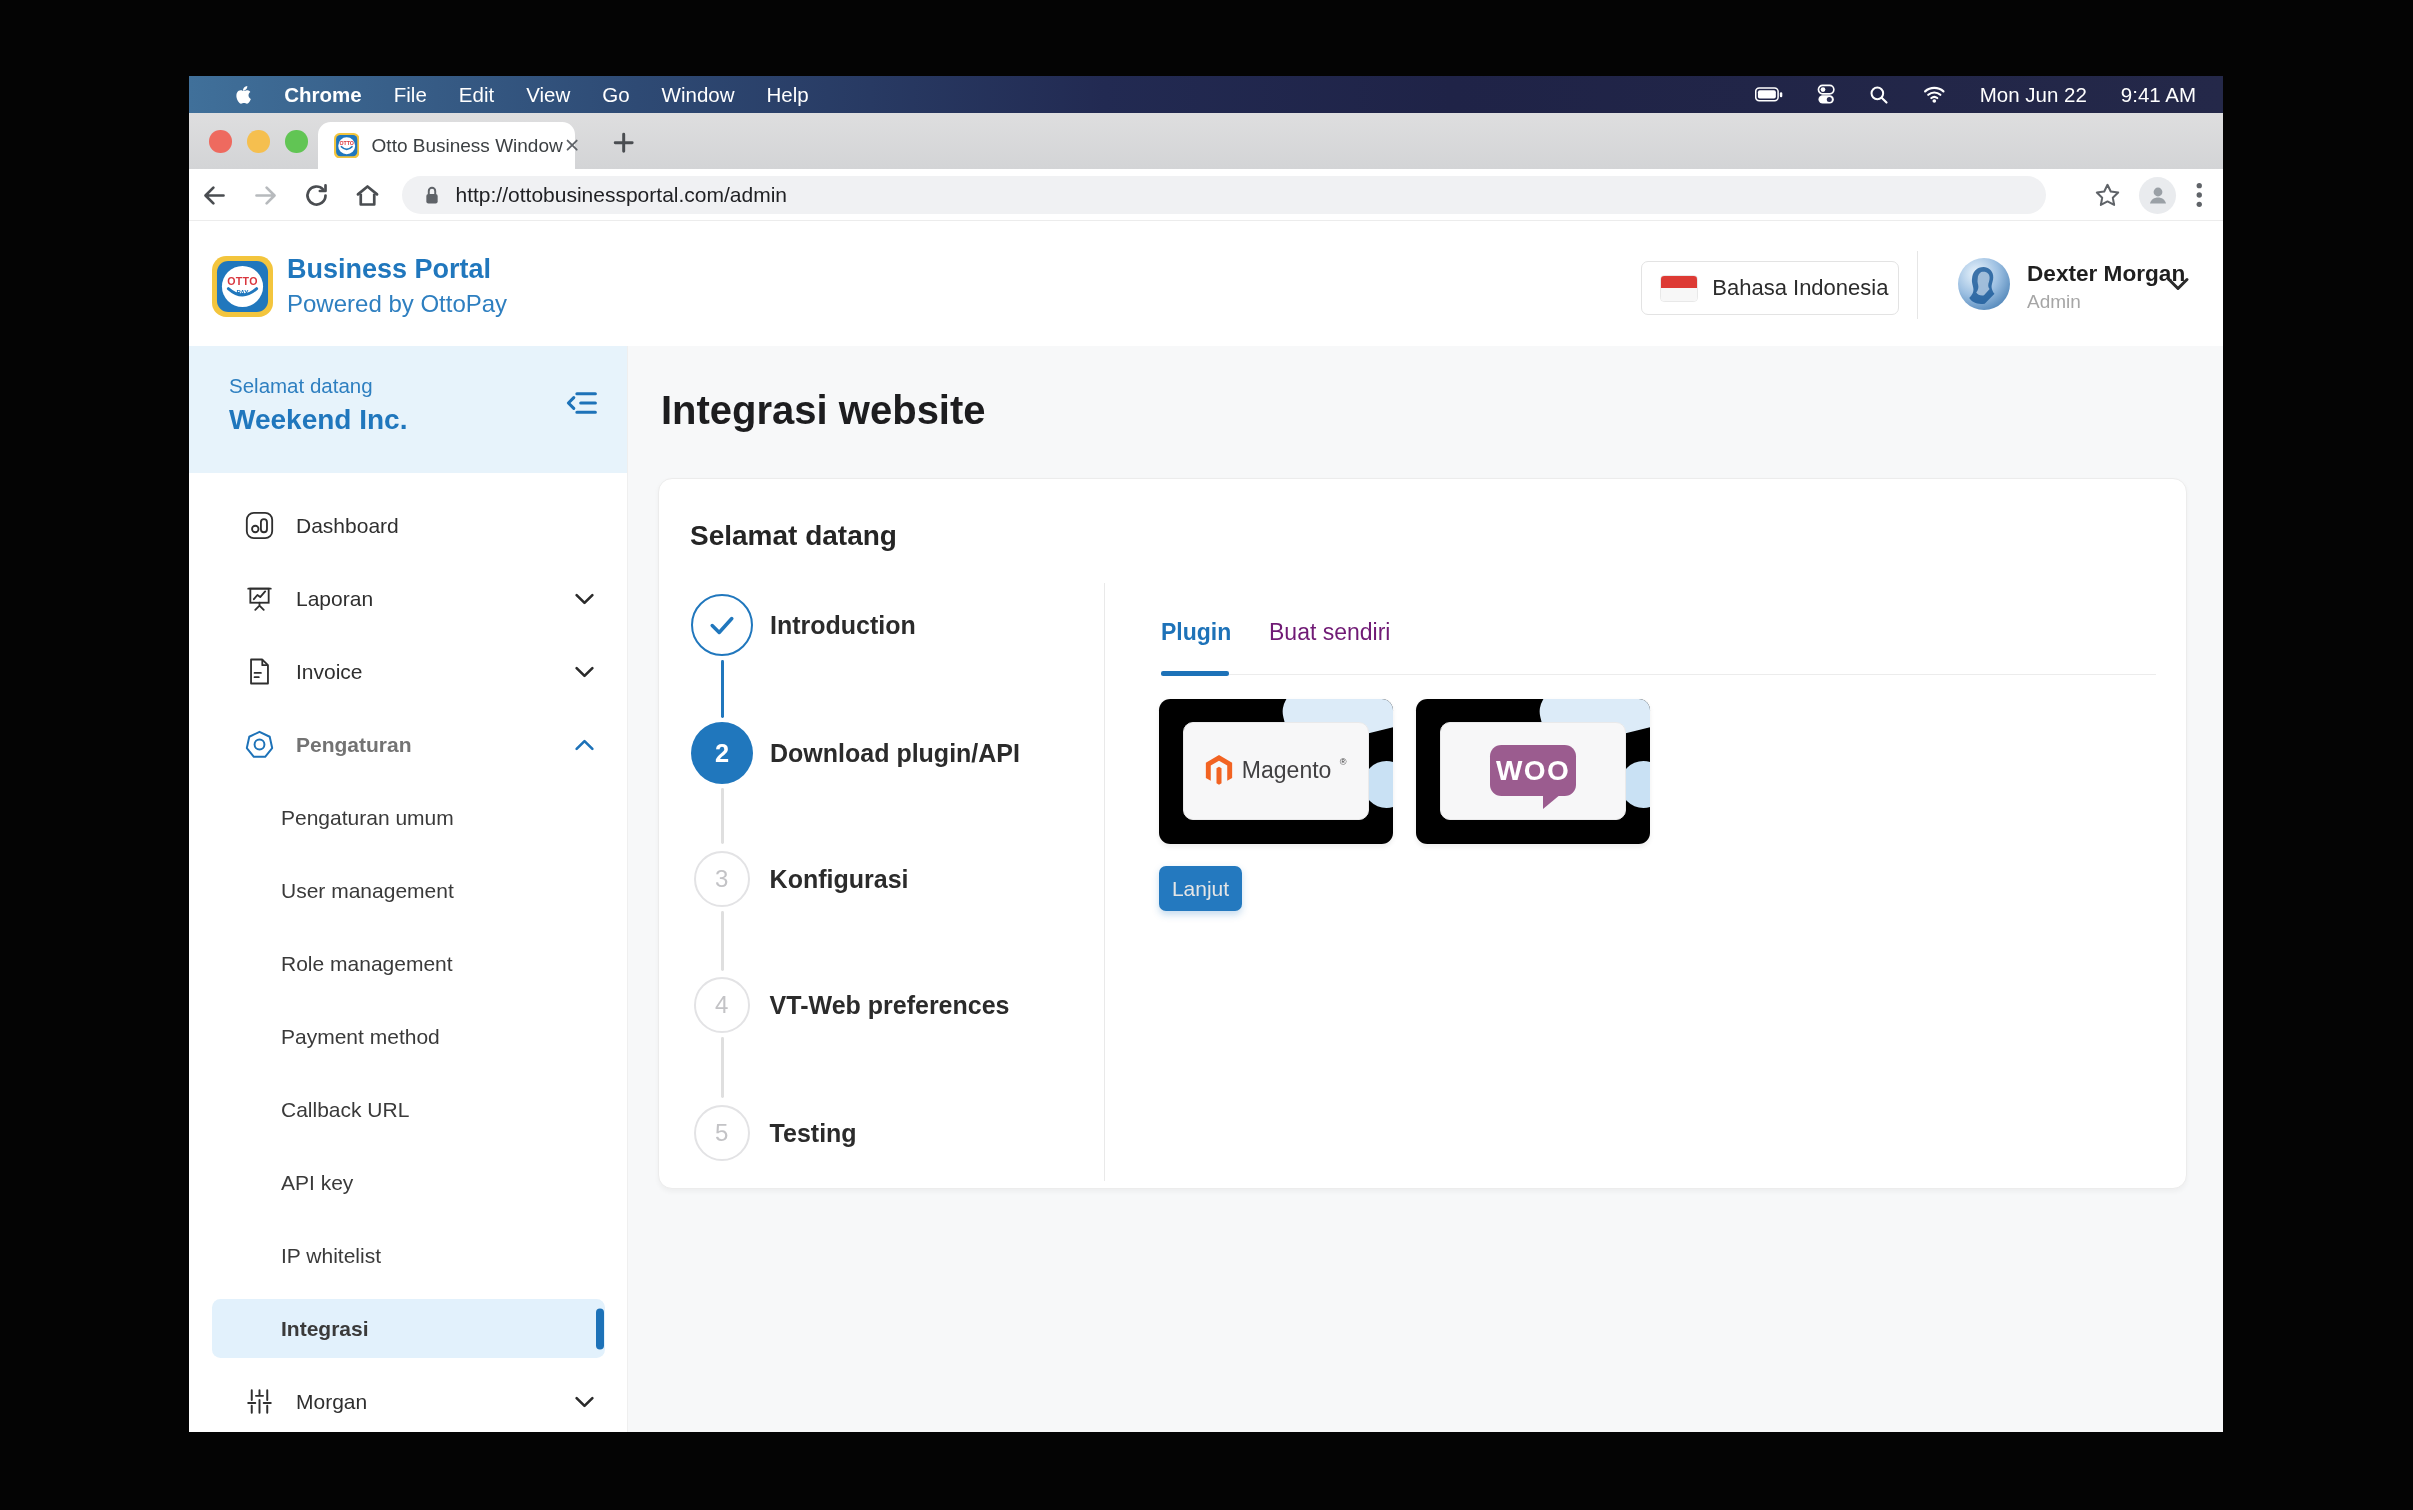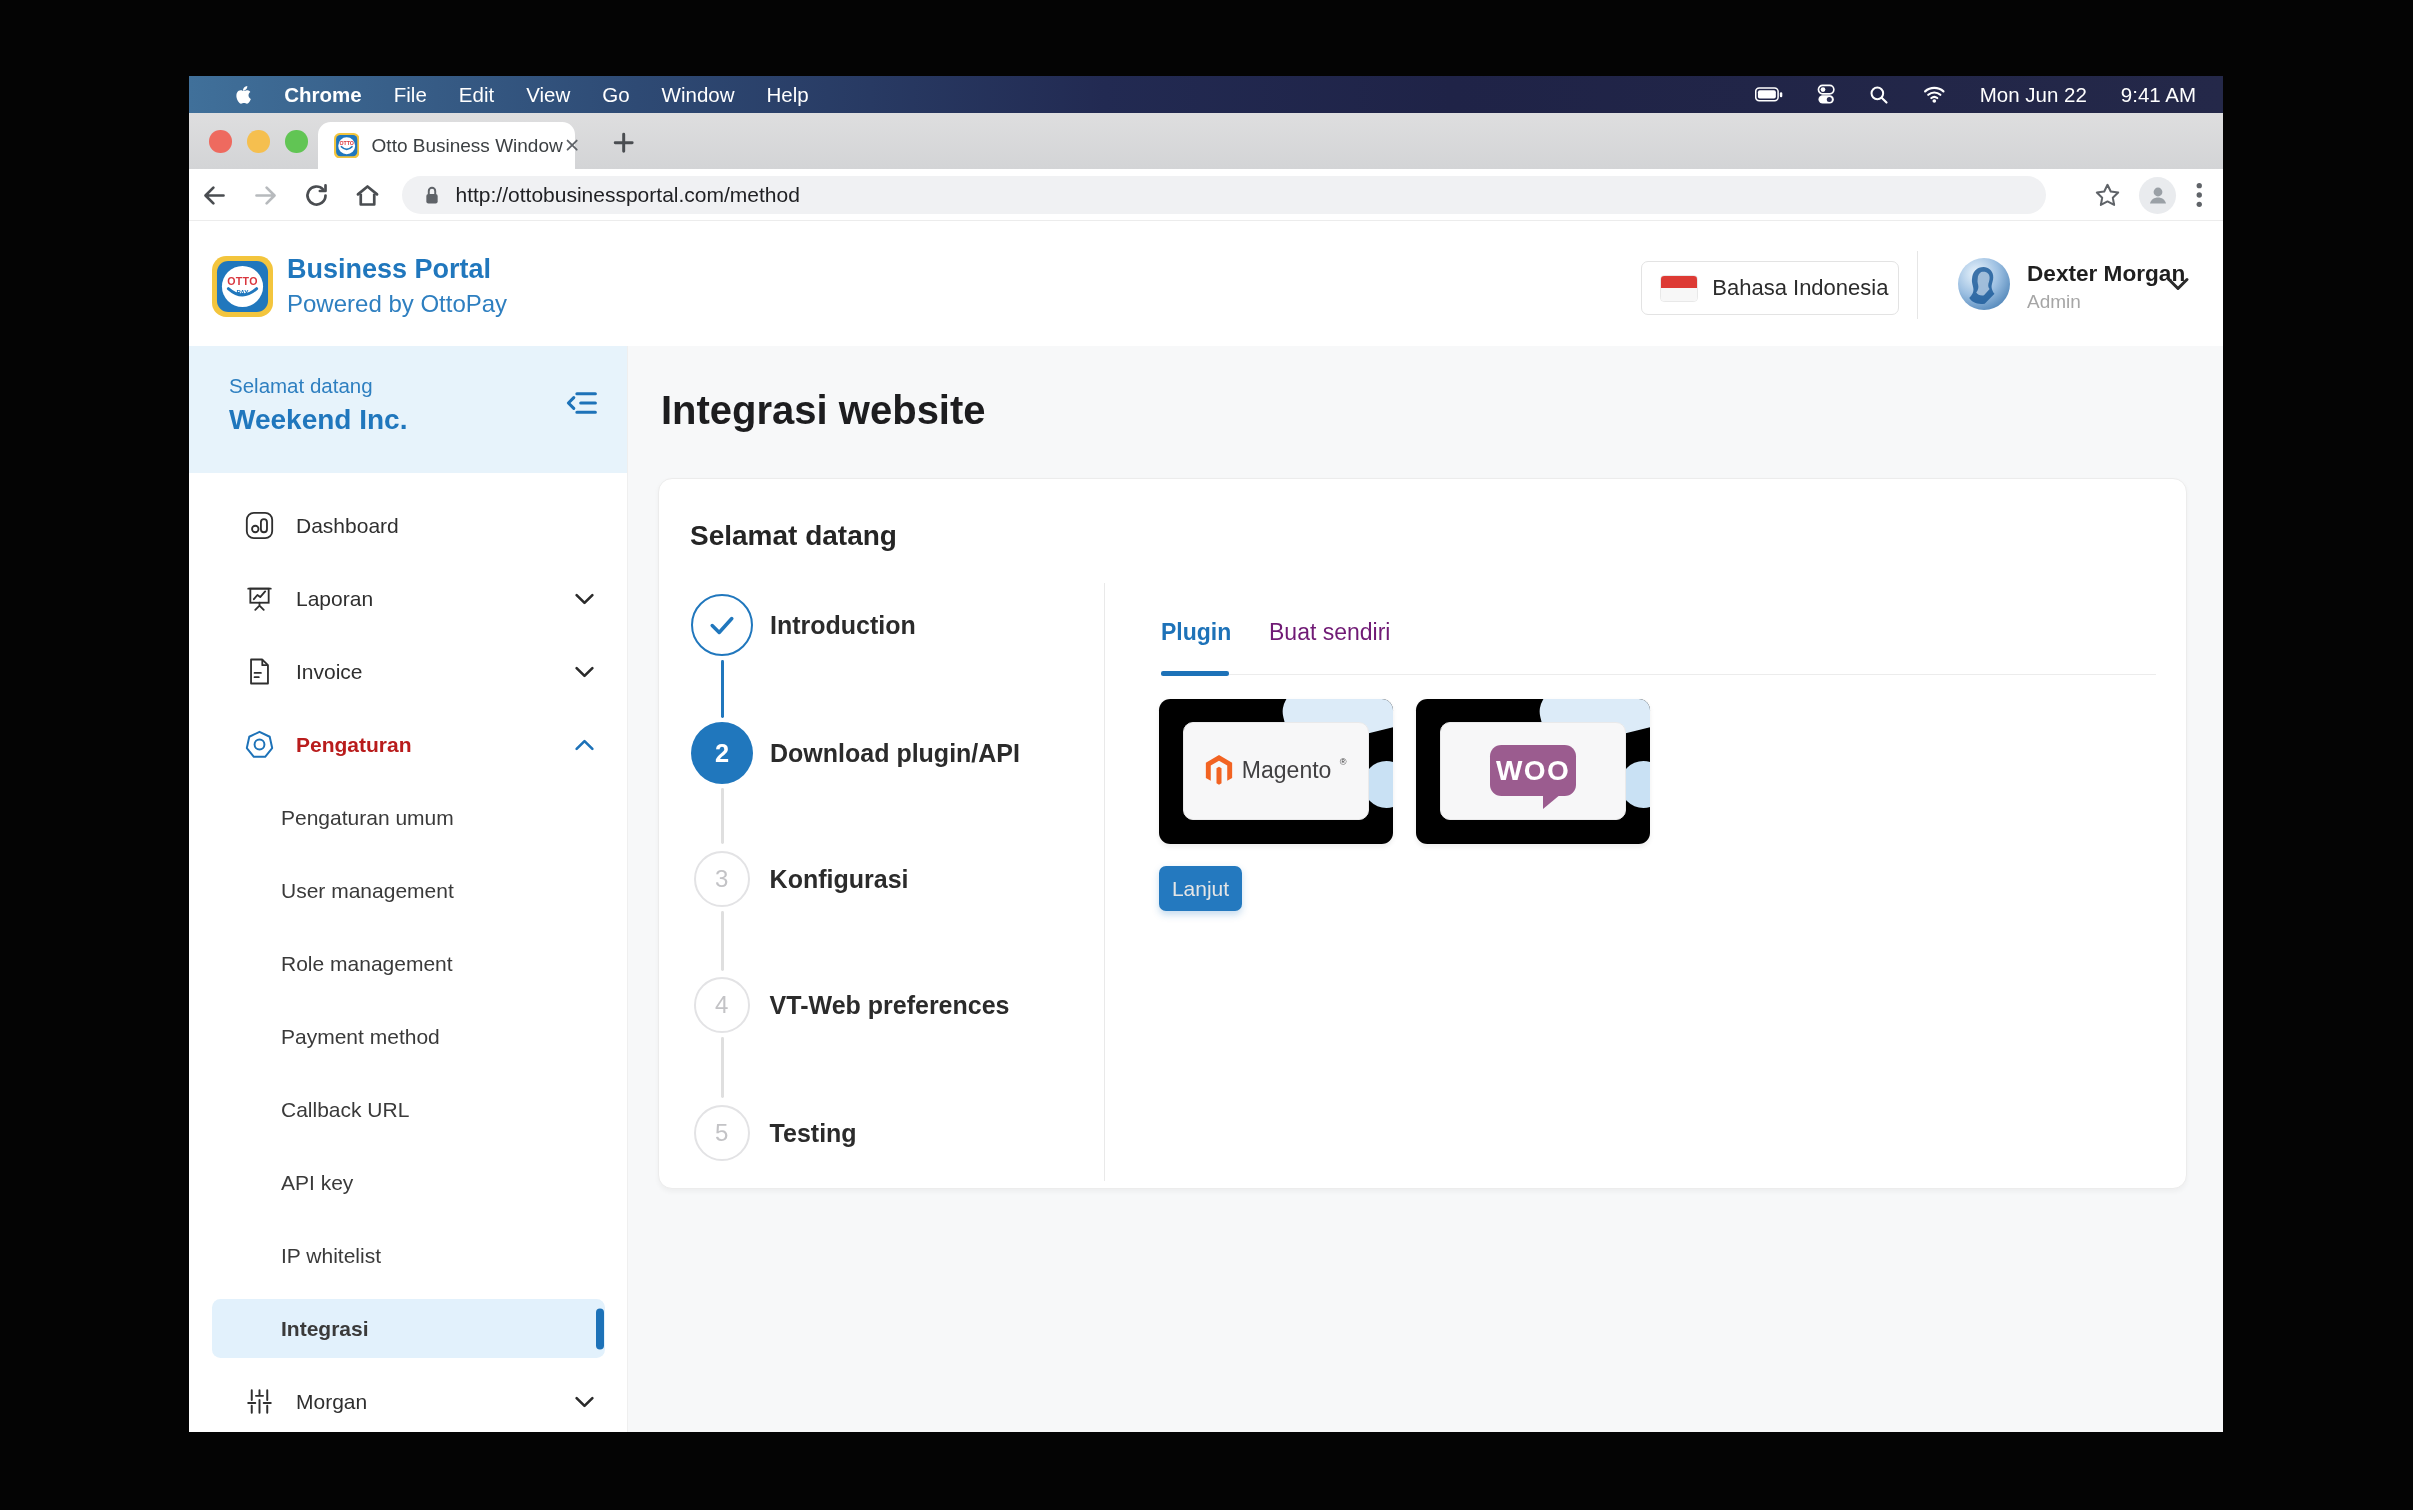--- a/index.html
+++ b/index.html
@@ -64,21 +64,21 @@
   .welcome-label { font-size:20.5px; color:#2e7fc0; }
   .company { font-size:28px; font-weight:700; color:#2077bd; margin-top:6.4px; }
   .collapse { position:absolute; right:27px; top:41px; }
 
   .nav { position:absolute; left:0; top:143px; width:100%; }
   .nav-row { height:73px; display:flex; align-items:center; position:relative; padding-left:54px; cursor:default; }
   .nav-row .lbl { font-size:21px; color:#2f2f2f; margin-left:21px; }
   .nav-row.sub { padding-left:92px; }
   .nav-row.sub .lbl { margin-left:0; color:#3a3a3a; }
   .nav-row .chev { position:absolute; right:32px; top:50%; transform:translateY(-50%); }
-  .nav-row.parent-active .lbl { color:#b91c1c; font-weight:700; }
+  .nav-row.parent-active .lbl { color:#737373; font-weight:700; }
   .row-active .pill { position:absolute; left:23px; right:22px; top:7px; bottom:7px;
     background:#e2f1fc; border-radius:8.5px; }
   .row-active .lbl { position:relative; color:#1d72b8; font-weight:700; }
   .row-active .abar { position:absolute; right:23px; top:50%; transform:translateY(-50%);
     width:7.8px; height:41px; border-radius:4.2px; background:#1d72b8; }
   .nav-ic-box { width:32px; height:32px; flex:none; display:flex; align-items:center; justify-content:center; position:relative; }
 
   
   .main { flex:1; background:#f7f8f9; position:relative; }
   .page-title { position:absolute; left:33px; top:42px; font-size:40px; font-weight:700; color:#1d1d1f; }
@@ -237,21 +237,21 @@
           <path d="M6 10.5V20h12v-9.5" fill="none" stroke="#4a4d51" stroke-width="2.4" stroke-linejoin="round"></path>
         </svg>
     </span>
     <div class="urlpill">
       <span>
         <svg width="20" height="21" viewBox="0 0 24 26">
             <rect x="5" y="11" width="14" height="12" rx="2.5" fill="#5f6368"></rect>
             <path d="M8 11V7.5a4 4 0 0 1 8 0V11" fill="none" stroke="#5f6368" stroke-width="2.4"></path>
           </svg>
       </span>
-      <span class="url-text">http://ottobusinessportal.com/method</span>
+      <span class="url-text">http://ottobusinessportal.com/admin</span>
     </div>
     <div class="bar-right">
       <span>
         <svg width="27" height="27" viewBox="0 0 24 24">
             <path d="M12 2.5l2.9 6 6.6.9-4.8 4.5 1.2 6.5L12 17.3l-5.9 3.1 1.2-6.5L2.5 9.4l6.6-.9z" fill="none" stroke="#5f6368" stroke-width="1.8" stroke-linejoin="round"></path>
           </svg>
       </span>
       <span class="avatar-chip">
         <svg width="24" height="24" viewBox="0 0 24 24">
             <circle cx="12" cy="9" r="4.4" fill="#9aa0a6"></circle>

